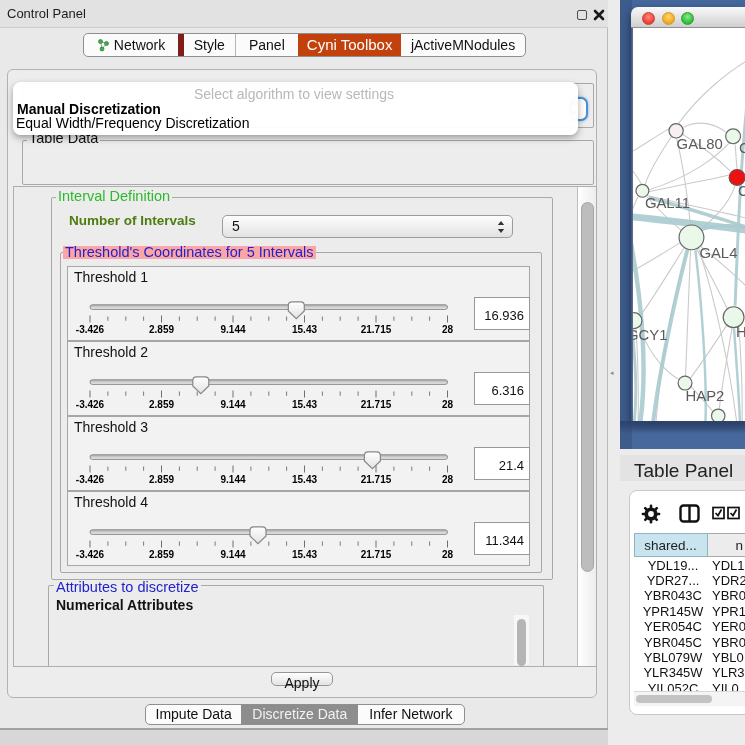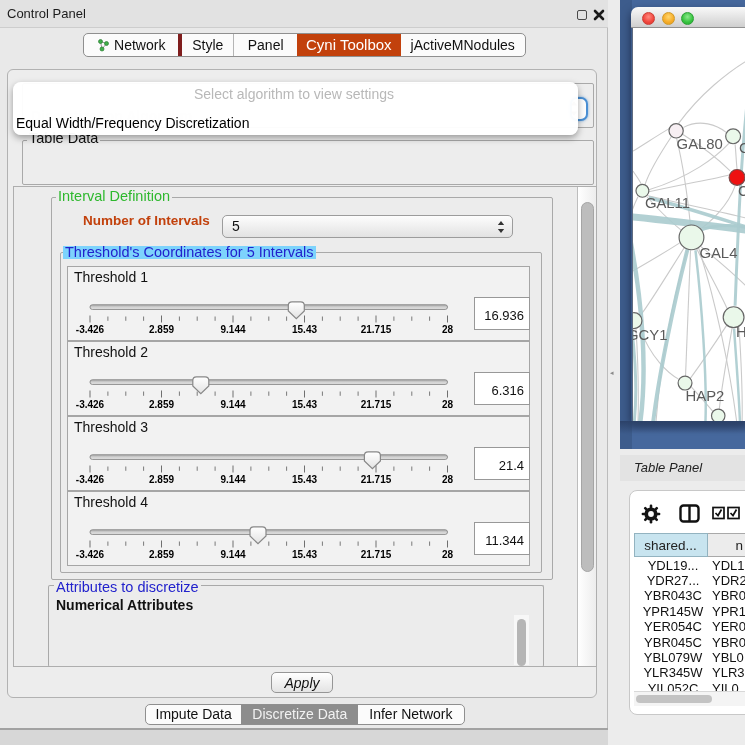--- a/index.html
+++ b/index.html
@@ -33,21 +33,21 @@
   </svg>
 
   <div class="abs" style="left:83px;top:32.5px;width:443px;height:24.5px;border:1px solid #8f8f8f;border-radius:5px;background:#fbfbfb;box-sizing:border-box;display:flex;overflow:hidden;">
     <div style="width:96px;display:flex;align-items:center;justify-content:center;" class="tabtxt">
       <svg width="13" height="14" viewBox="0 0 13 14" style="margin-right:4px;">
         <path d="M3.5 3.5 L9.5 5.5 M9.5 5.5 L5 11 M3.5 3.5 L5 11" stroke="#9a9a9a" stroke-width="1"></path>
         <circle cx="3.5" cy="3.5" r="2" fill="#3fae49" stroke="#2c7d33" stroke-width=".7"></circle>
         <circle cx="9.5" cy="5.5" r="2" fill="#3fae49" stroke="#2c7d33" stroke-width=".7"></circle>
         <circle cx="5" cy="11" r="2" fill="#3fae49" stroke="#2c7d33" stroke-width=".7"></circle>
       </svg>Network</div>
-    <div style="width:51.5px;border-left:4px solid #7f1d1d;display:flex;align-items:center;justify-content:center;" class="tabtxt">Style</div>
+    <div style="width:51.5px;border-left:6px solid #7f1d1d;display:flex;align-items:center;justify-content:center;" class="tabtxt">Style</div>
     <div style="width:64px;border-left:1px solid #b5b5b5;display:flex;align-items:center;justify-content:center;" class="tabtxt">Panel</div>
     <div style="width:105px;background:#c2410c;color:#fff;display:flex;align-items:center;justify-content:center;font-size:15px;">Cyni Toolbox</div>
     <div style="width:126.5px;display:flex;align-items:center;justify-content:center;" class="tabtxt">jActiveMNodules</div>
   </div>
 
   <div class="abs" style="left:7px;top:69px;width:590px;height:629px;border:1px solid #b2b2b2;border-radius:6px;background:#ededed;box-sizing:border-box;"></div>
 
   <div class="groupbox" style="left:22px;top:83px;width:570px;height:43px;"></div>
   <div class="abs" style="left:29px;top:69.5px;font-size:14px;font-weight:bold;color:#cdcdcd;background:#ededed;padding:0 2px;margin-top:38px;">Discretization Algorithm</div>
 
@@ -61,30 +61,30 @@
   <div class="gtitle" style="left:27px;top:131.5px;color:#111;">Table Data</div>
 
   <div class="abs" style="left:13px;top:186px;width:584px;height:481px;border:1px solid #aeaeae;box-sizing:border-box;background:#ececec;"></div>
 
   <div class="abs" style="left:577px;top:187px;width:19px;height:479px;background:linear-gradient(to right,#ffffff,#ededed);border-left:1px solid #bdbdbd;box-sizing:border-box;"></div>
   <div class="abs" style="left:580.5px;top:202px;width:13px;height:370px;background:#bdbdbd;border:1px solid #a5a5a5;border-radius:7px;box-sizing:border-box;"></div>
 
   <div class="groupbox" style="left:51px;top:197px;width:500px;height:381px;"></div>
   <div class="gtitle" style="left:56px;top:190px;color:#2eb82e;background:#ececec;">Interval Definition</div>
 
-  <div class="abs" style="left:83px;top:213px;font-size:13.5px;font-weight:bold;color:#c2410c;">Number of Intervals</div>
+  <div class="abs" style="left:69px;top:213px;font-size:13.5px;font-weight:bold;color:#4d7c0f;">Number of Intervals</div>
   <div class="combo" style="left:222px;top:215px;width:291px;height:23px;box-sizing:border-box;line-height:21px;padding-left:9px;background:linear-gradient(#fdfdfd,#e2e2e2);">5
     <svg class="stepper" width="8" height="13" viewBox="0 0 8 13">
       <path d="M4 0 L7.4 4.4 L0.6 4.4 Z" fill="#333"></path>
       <path d="M4 13 L7.4 8.6 L0.6 8.6 Z" fill="#333"></path>
     </svg>
   </div>
 
   <div class="groupbox" style="left:60px;top:252px;width:480px;height:319px;"></div>
-  <div class="gtitle" style="left:63px;top:246px;color:#2222cc;background:#7dd3fc;">Threshold's Coordinates for 5 Intervals</div>
+  <div class="gtitle" style="left:63px;top:246px;color:#2222cc;background:#fca5a5;">Threshold's Coordinates for 5 Intervals</div>
 
   <div class="tbox" style="top:266px;"></div>
   <div class="ttitle" style="top:269px;">Threshold 1</div>
   <svg class="abs" style="left:67px;top:266px;" width="463" height="75" viewBox="0 0 463 75">
     <defs>
       <linearGradient id="tg0" x1="0" y1="0" x2="0" y2="1">
         <stop offset="0" stop-color="#adadad"></stop>
           <stop offset="0.5" stop-color="#cfcfcf"></stop>
           <stop offset="1" stop-color="#ededed"></stop>
       </linearGradient>
@@ -262,33 +262,34 @@
     <path d="M 183.0 46.5 L 183.0 41 Q 183.0 37.3 186.7 37.3 L 195.3 37.3 Q 199.0 37.3 199.0 41 L 199.0 46.5 L 191.0 54.2 Z" transform="translate(0,-1.5)" fill="url(#th3)" stroke="#878787" stroke-width="1.2"></path>
   </svg>
   <div class="tval" style="top:522px;">11.344</div>
 
   <div class="groupbox" style="left:48px;top:585px;width:494px;height:81px;border-bottom:none;"></div>
   <div class="gtitle" style="left:54px;top:581px;color:#2222cc;background:#ececec;">Attributes to discretize</div>
   <div class="abs" style="left:56px;top:597px;font-size:14px;font-weight:bold;color:#111;">Numerical Attributes</div>
   <div class="abs" style="left:514px;top:615px;width:15px;height:50px;background:#f7f7f7;"></div>
   <div class="abs" style="left:517px;top:619px;width:9px;height:47px;background:#b5b5b5;border-radius:4.5px;"></div>
 
-  <div class="abs" style="left:271px;top:672px;width:62px;height:21px;border:1px solid #969696;border-radius:5px;background:linear-gradient(#ffffff,#e3e3e3);font-size:14px;color:#111;text-align:center;line-height:20px;box-sizing:border-box;font-style:italic;">Apply</div>
+  <div class="abs" style="left:271px;top:672px;width:62px;height:14px;border:1px solid #969696;border-radius:5px;background:linear-gradient(#ffffff,#e3e3e3);font-size:14px;color:#111;text-align:center;line-height:20px;box-sizing:border-box;">Apply</div>
 
   <div class="abs" style="left:145px;top:703.5px;width:319.5px;height:21.5px;border:1px solid #8f8f8f;border-radius:5px;background:#fbfbfb;box-sizing:border-box;display:flex;overflow:hidden;">
     <div style="width:95.6px;display:flex;align-items:center;justify-content:center;" class="tabtxt">Impute Data</div>
     <div style="width:117.4px;background:#8d8d8d;color:#f2f2f2;display:flex;align-items:center;justify-content:center;font-size:14px;">Discretize Data</div>
     <div style="width:105.5px;display:flex;align-items:center;justify-content:center;" class="tabtxt">Infer Network</div>
   </div>
 
   <div class="abs" style="left:0;top:728px;width:612px;height:1.5px;background:#a2a2a2;"></div>
   <div class="abs" style="left:0;top:729.5px;width:620px;height:15.5px;background:#d7d7d7;"></div>
 
   <div class="abs" style="left:13px;top:82px;width:565px;height:53px;background:rgba(255,255,255,0.97);border-radius:8px;box-shadow:0 3px 7px rgba(0,0,0,0.35);"></div>
   <div class="abs" style="left:99px;top:86px;width:390px;text-align:center;font-size:14px;color:#b8b8b8;">Select algorithm to view settings</div>
+  <div class="abs" style="left:17px;top:100.5px;font-size:14px;font-weight:bold;color:#000;">Manual Discretization</div>
   <div class="abs" style="left:16px;top:115px;font-size:14px;color:#000;">Equal Width/Frequency Discretization</div>
 
   <div class="abs" style="left:608px;top:0;width:12px;height:745px;background:#ececec;"></div>
   <div class="abs" style="left:610px;top:369px;width:5px;height:7px;color:#8a8a8a;font-size:7px;line-height:7px;">◂</div>
   <div class="abs" style="left:620px;top:0;width:125px;height:449px;background:#46689d;"></div>
   <div class="abs" style="left:620px;top:0;width:11.5px;height:449px;background:rgba(10,20,45,0.14);"></div>
 
   <div class="abs" style="left:631px;top:7px;width:114px;height:414px;box-shadow:0 4px 10px rgba(0,0,20,0.5);border-radius:7px 0 0 0;"></div>
   <div class="abs" style="left:631px;top:7px;width:114px;height:20.5px;background:linear-gradient(#f9f9f9,#cfcfcf);border-radius:7px 0 0 0;border-bottom:1px solid #909090;box-sizing:border-box;"></div>
   <div class="abs" style="left:641.5px;top:11.5px;width:11px;height:11px;border-radius:50%;background:radial-gradient(circle at 50% 35%,#ff8a80,#f1453c 60%,#d63b33);border:0.5px solid #ca3e36;"></div>
@@ -349,21 +350,21 @@
     <text x="699" y="258.3" font-size="15" fill="#5a5a5a" font-family="Liberation Sans,sans-serif">GAL4</text>
     <text x="626" y="340.4" font-size="15" fill="#5a5a5a" font-family="Liberation Sans,sans-serif">GCY1</text>
     <text x="736" y="338" font-size="15" fill="#5a5a5a" font-family="Liberation Sans,sans-serif">H</text>
     <text x="685" y="402" font-size="15" fill="#5a5a5a" font-family="Liberation Sans,sans-serif">HAP2</text>
       </svg>
 
   <div class="abs" style="left:620px;top:420.5px;width:125px;height:13px;background:linear-gradient(#2c4269,rgba(68,101,156,0));"></div>
 
   <div class="abs" style="left:620px;top:449px;width:125px;height:6.3px;background:#ececec;"></div>
   <div class="abs" style="left:620px;top:455.3px;width:125px;height:25.4px;background:#e3e3e3;"></div>
-  <div class="abs" style="left:634px;top:460px;font-size:13px;color:#222;font-style:italic;">Table Panel</div>
+  <div class="abs" style="left:634px;top:460px;font-size:19px;color:#222;">Table Panel</div>
   <div class="abs" style="left:620px;top:480.7px;width:125px;height:264.3px;background:#ececec;"></div>
 
   <div class="abs" style="left:628.5px;top:489.6px;width:130px;height:225px;background:#ffffff;border:1px solid #c8c8c8;border-radius:8px 0 0 8px;box-sizing:border-box;"></div>
 
   <svg class="abs" style="left:641px;top:504px;" width="20" height="20" viewBox="0 0 20 20">
     <circle cx="10" cy="10" r="6.6" fill="#141414"></circle>
     <rect x="8.7" y="0.6" width="2.6" height="4.5" rx="1.2" fill="#141414" transform="rotate(0 10 10)"></rect>
       <rect x="8.7" y="0.6" width="2.6" height="4.5" rx="1.2" fill="#141414" transform="rotate(45 10 10)"></rect>
       <rect x="8.7" y="0.6" width="2.6" height="4.5" rx="1.2" fill="#141414" transform="rotate(90 10 10)"></rect>
       <rect x="8.7" y="0.6" width="2.6" height="4.5" rx="1.2" fill="#141414" transform="rotate(135 10 10)"></rect>

